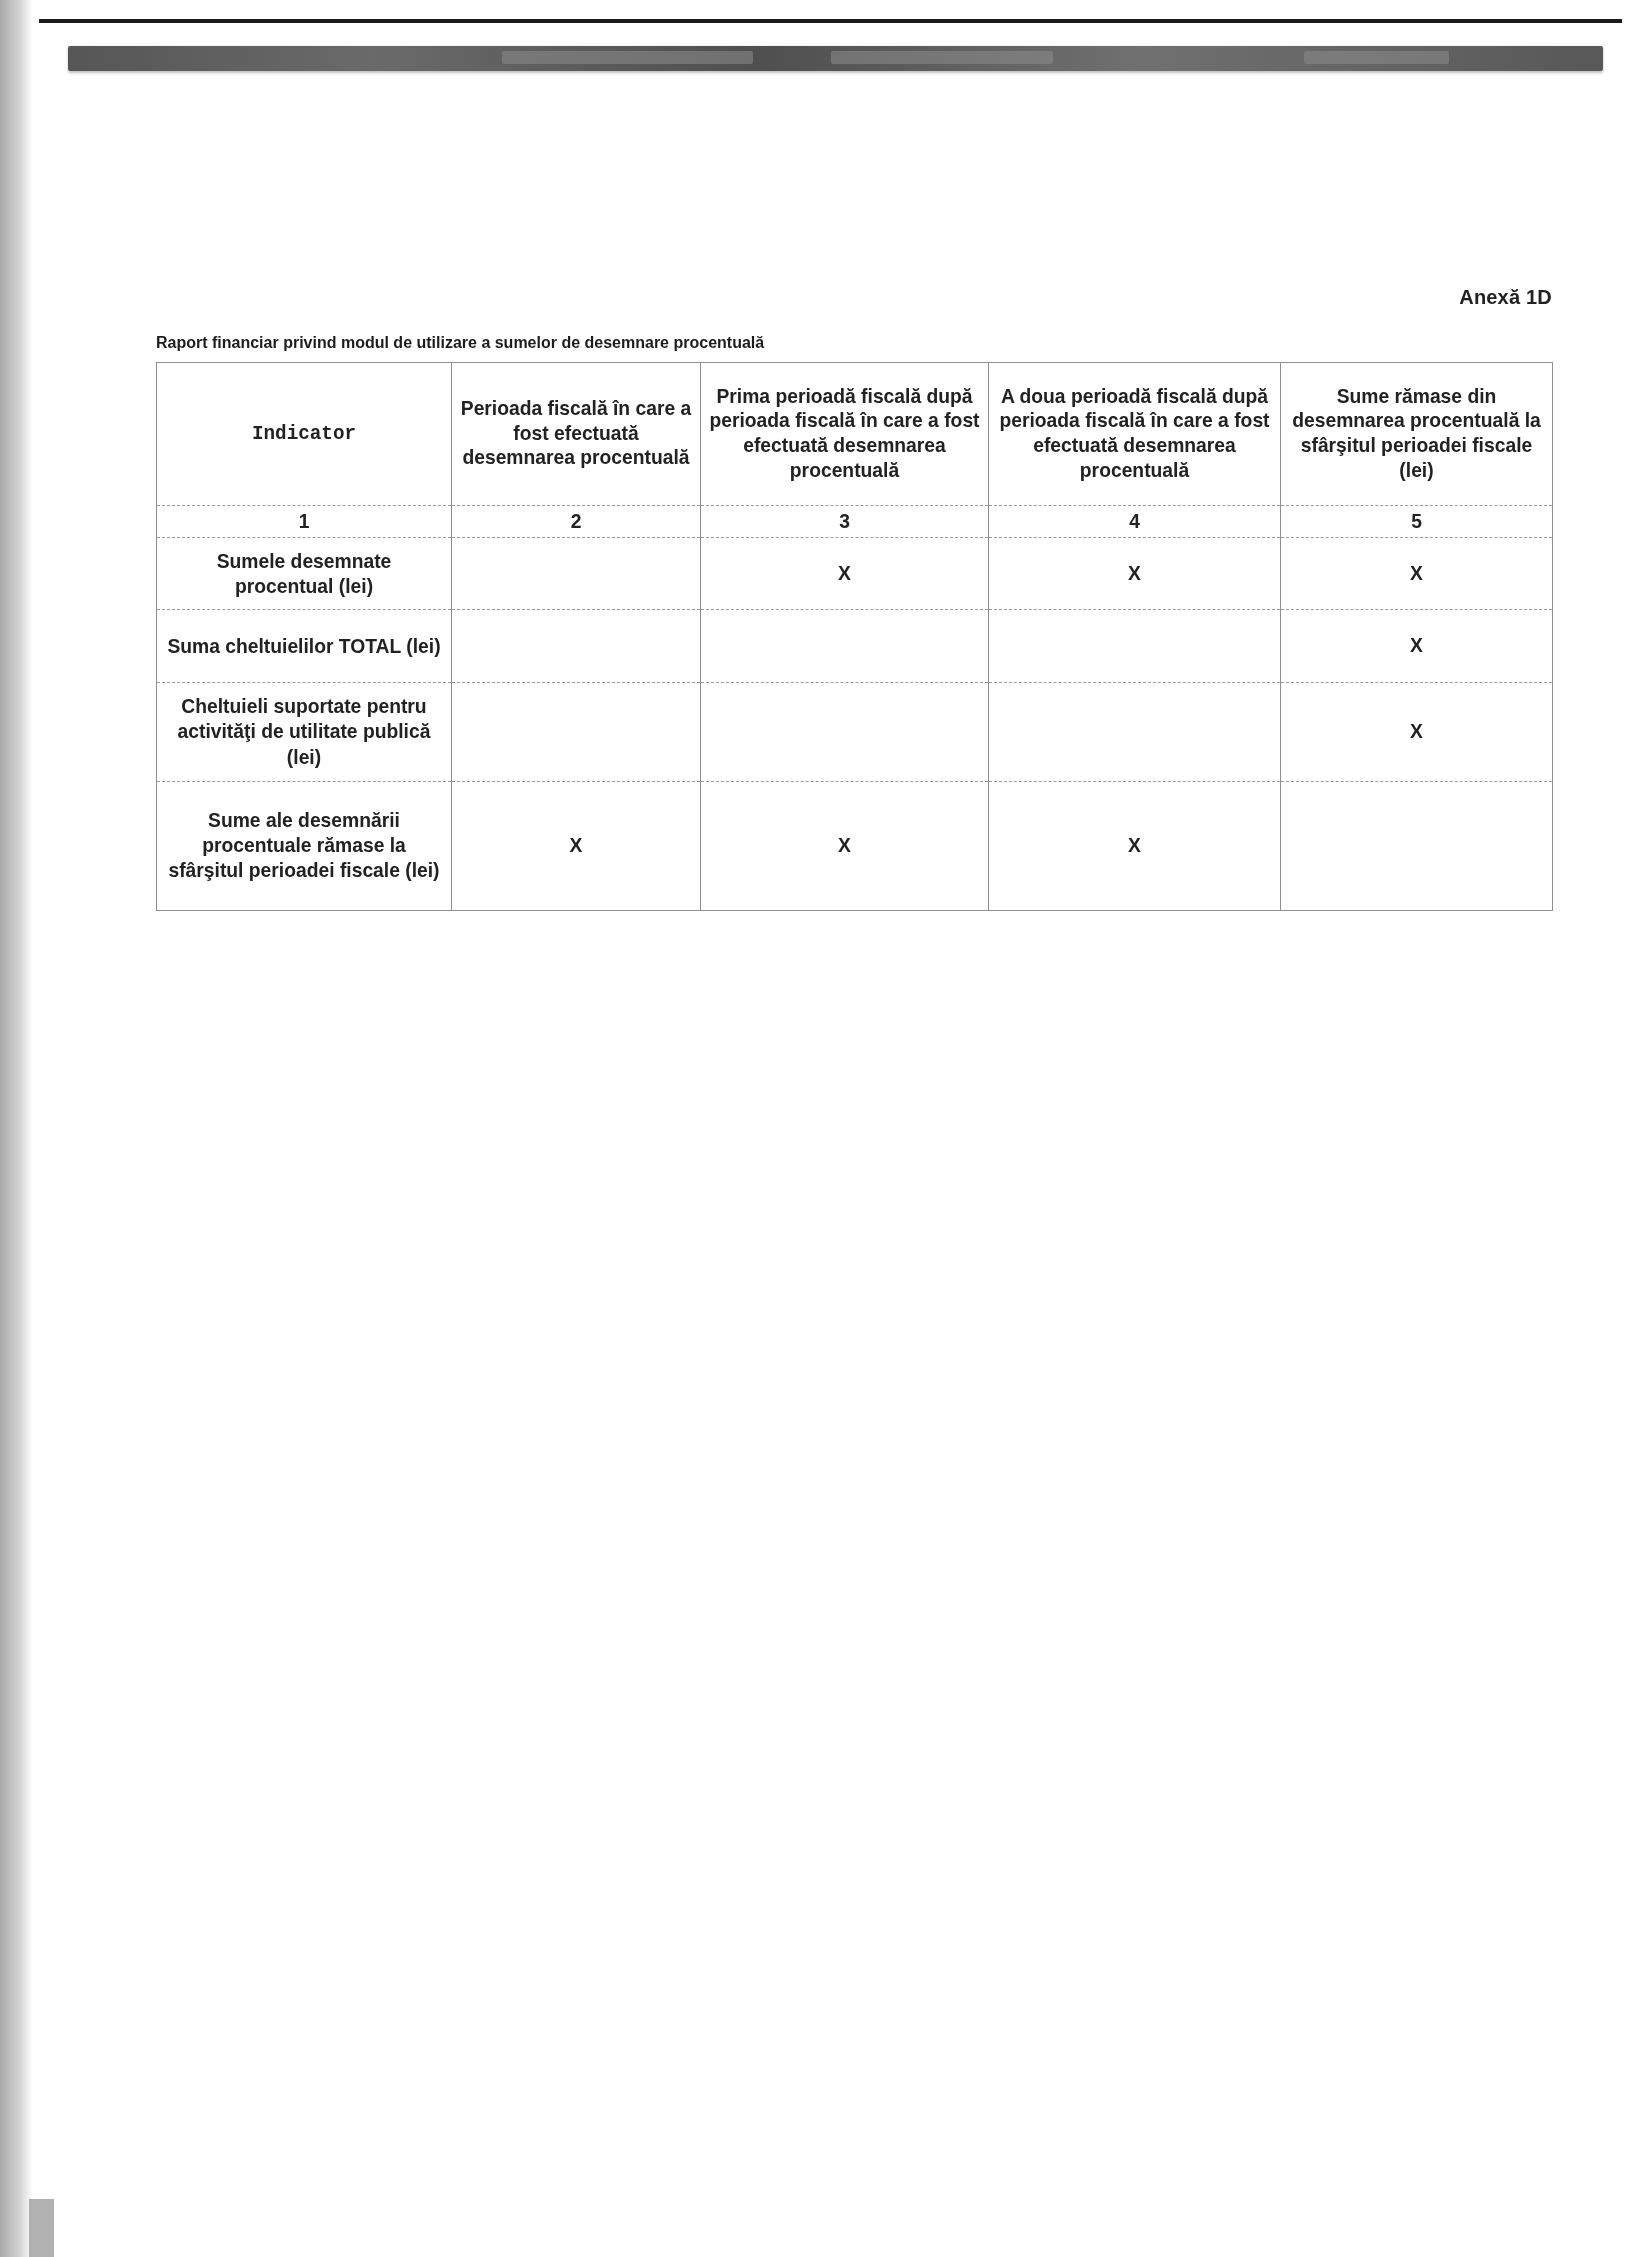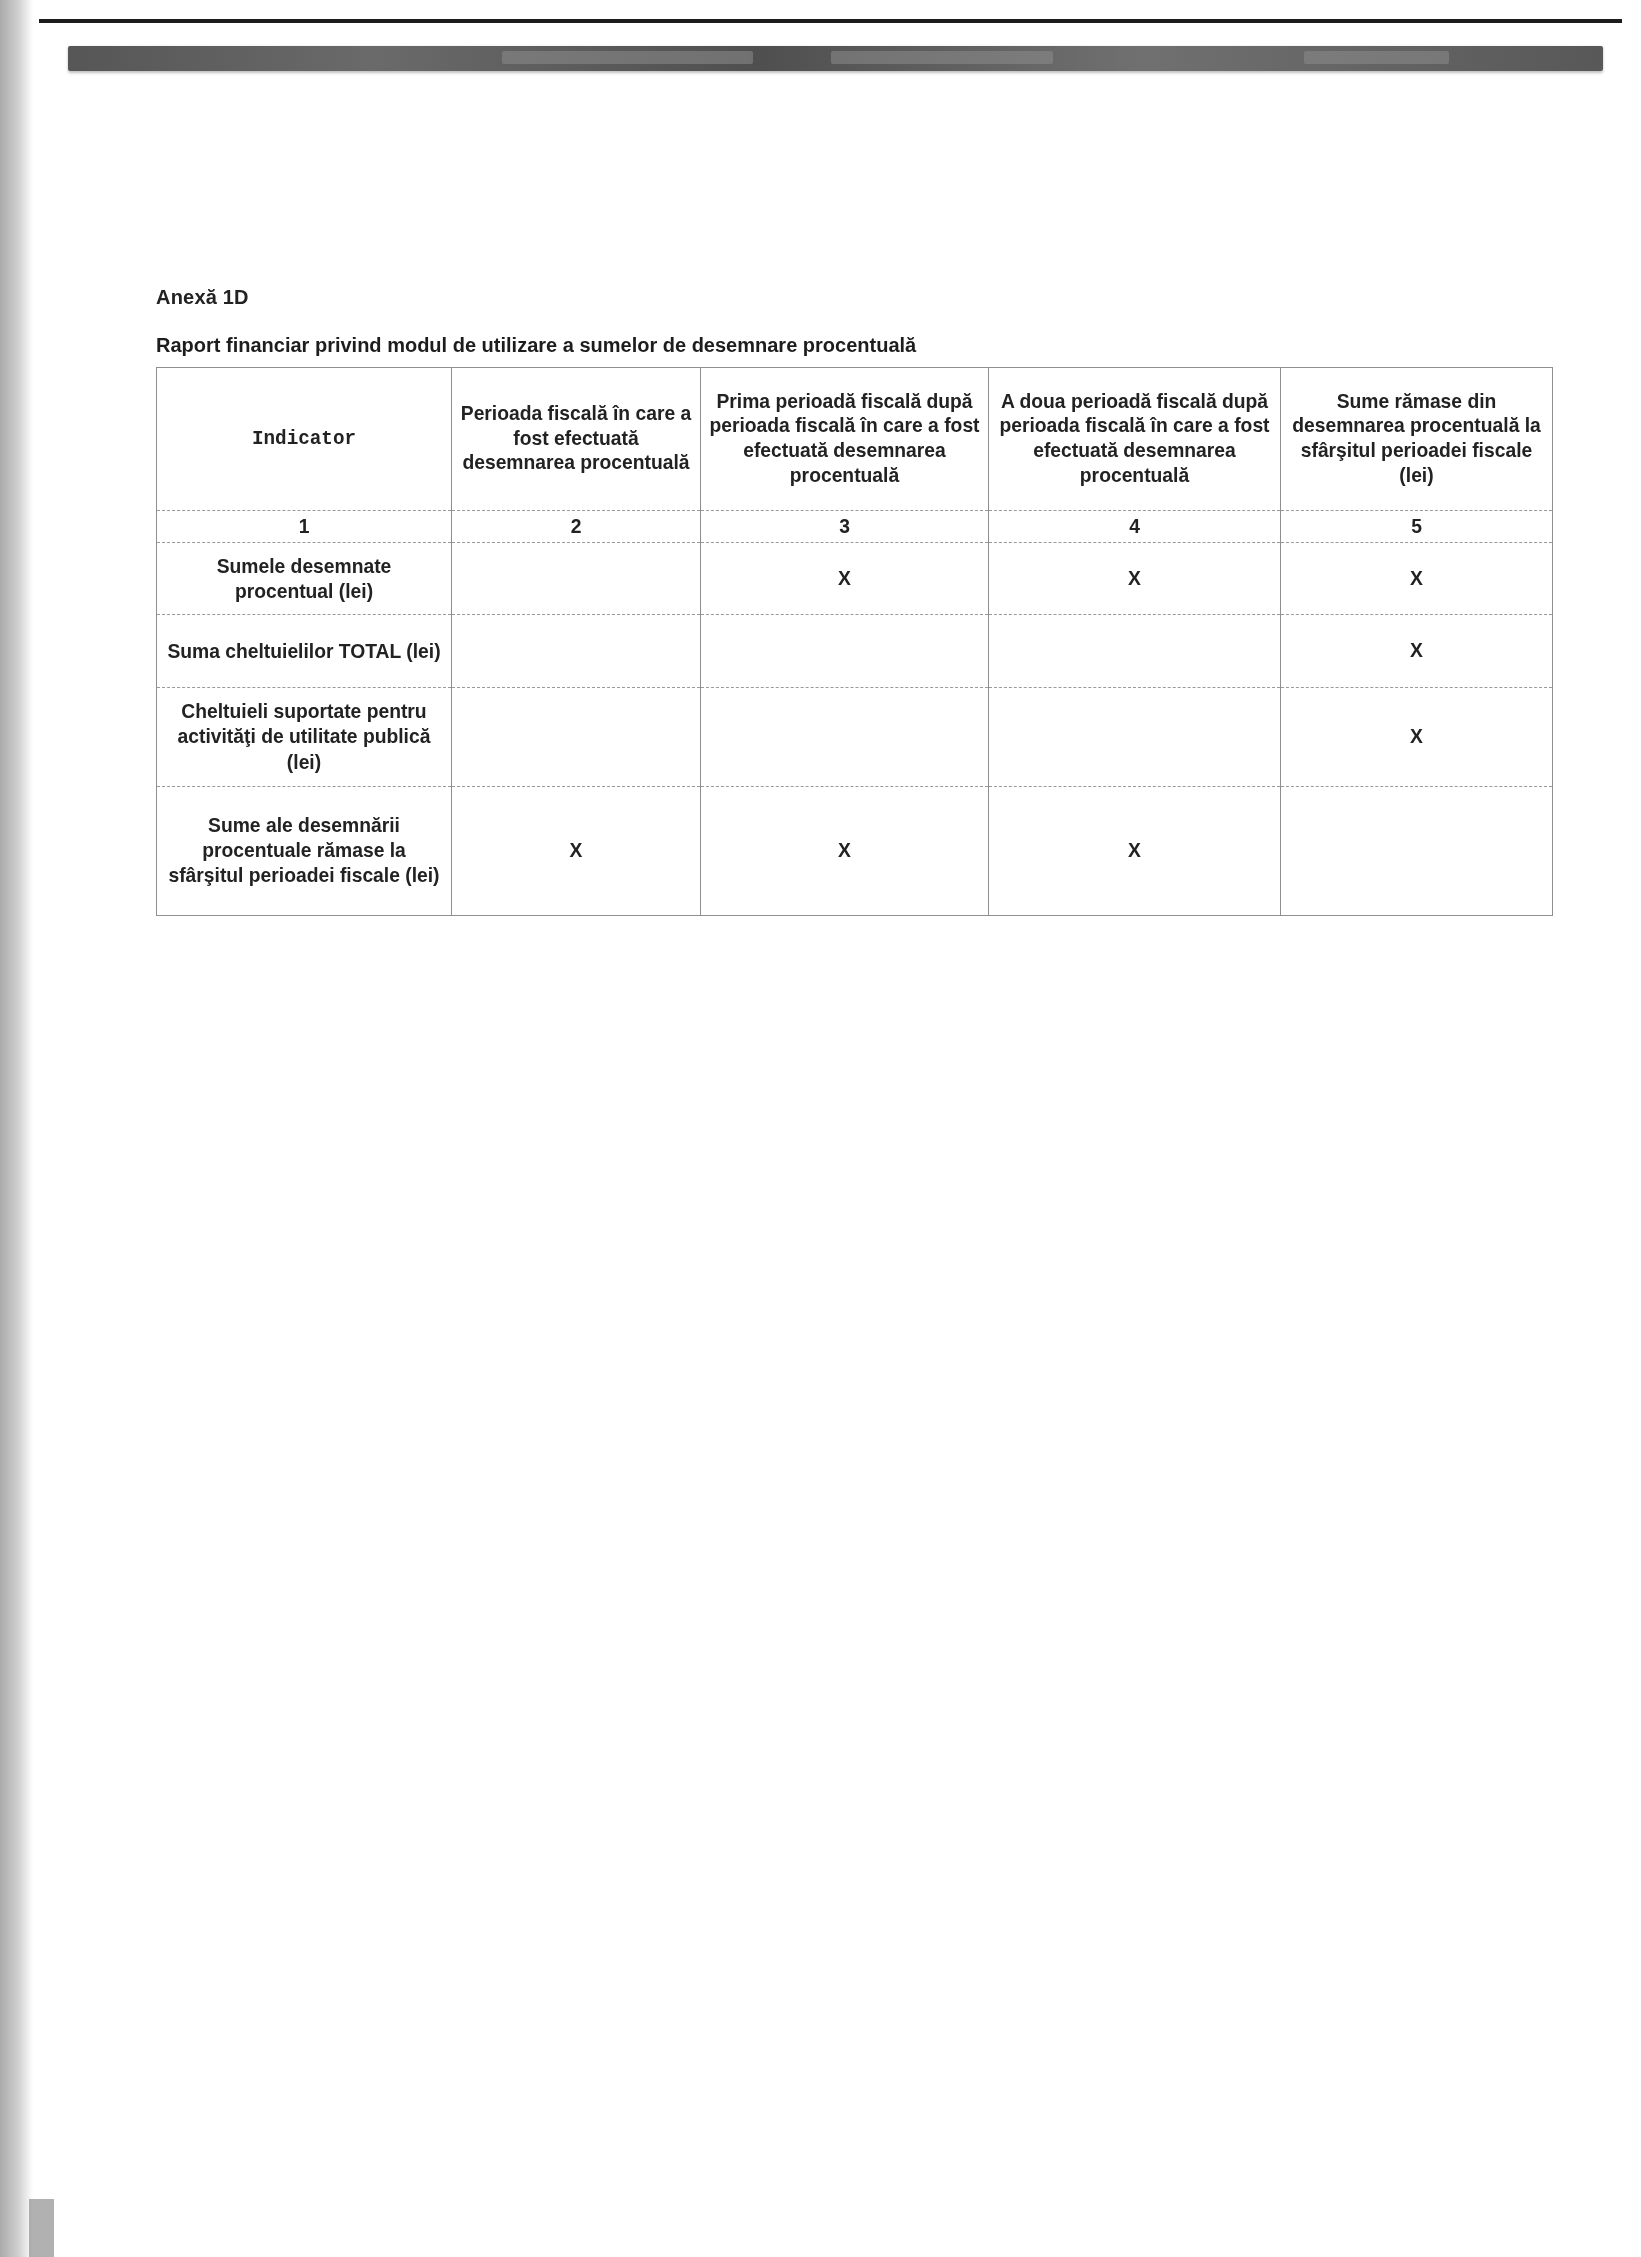--- a/index.html
+++ b/index.html
@@ -26,25 +26,25 @@
   .scan-top-band .smudge{position:absolute;top:4.8px;height:13.5px;background:#8d8d8d;opacity:.55;border-radius:1.9px;}
   .smudge.s1{left:434px;width:251px;}
   .smudge.s2{left:763px;width:222px;}
   .smudge.s3{left:1236px;width:145px;}
   .scan-bottom-mark{
     position:absolute;left:29px;bottom:0;width:25px;height:58px;background:#7d7d7d;opacity:.6;
   }
 
   .content{position:absolute;left:156px;top:286px;width:1396px;color:#1f1f1f;}
   .annex{
-    font-weight:bold;font-size:20px;letter-spacing:0.2px;
+    text-align:right;font-weight:bold;font-size:20px;letter-spacing:0.2px;
     margin-bottom:25px;color:#222;
   }
   .doc-title{
-    font-weight:bold;font-size:20px;margin-bottom:9.7px;color:#1d1d1d;
+    font-weight:bold;font-size:16px;margin-bottom:9.7px;color:#1d1d1d;
   }
 
   table.report{
     border-collapse:collapse;width:1396px;table-layout:fixed;
   }
   table.report col.c1{width:295px;}
   table.report col.c2{width:249px;}
   table.report col.c3{width:288px;}
   table.report col.c4{width:292px;}
   table.report col.c5{width:272px;}

